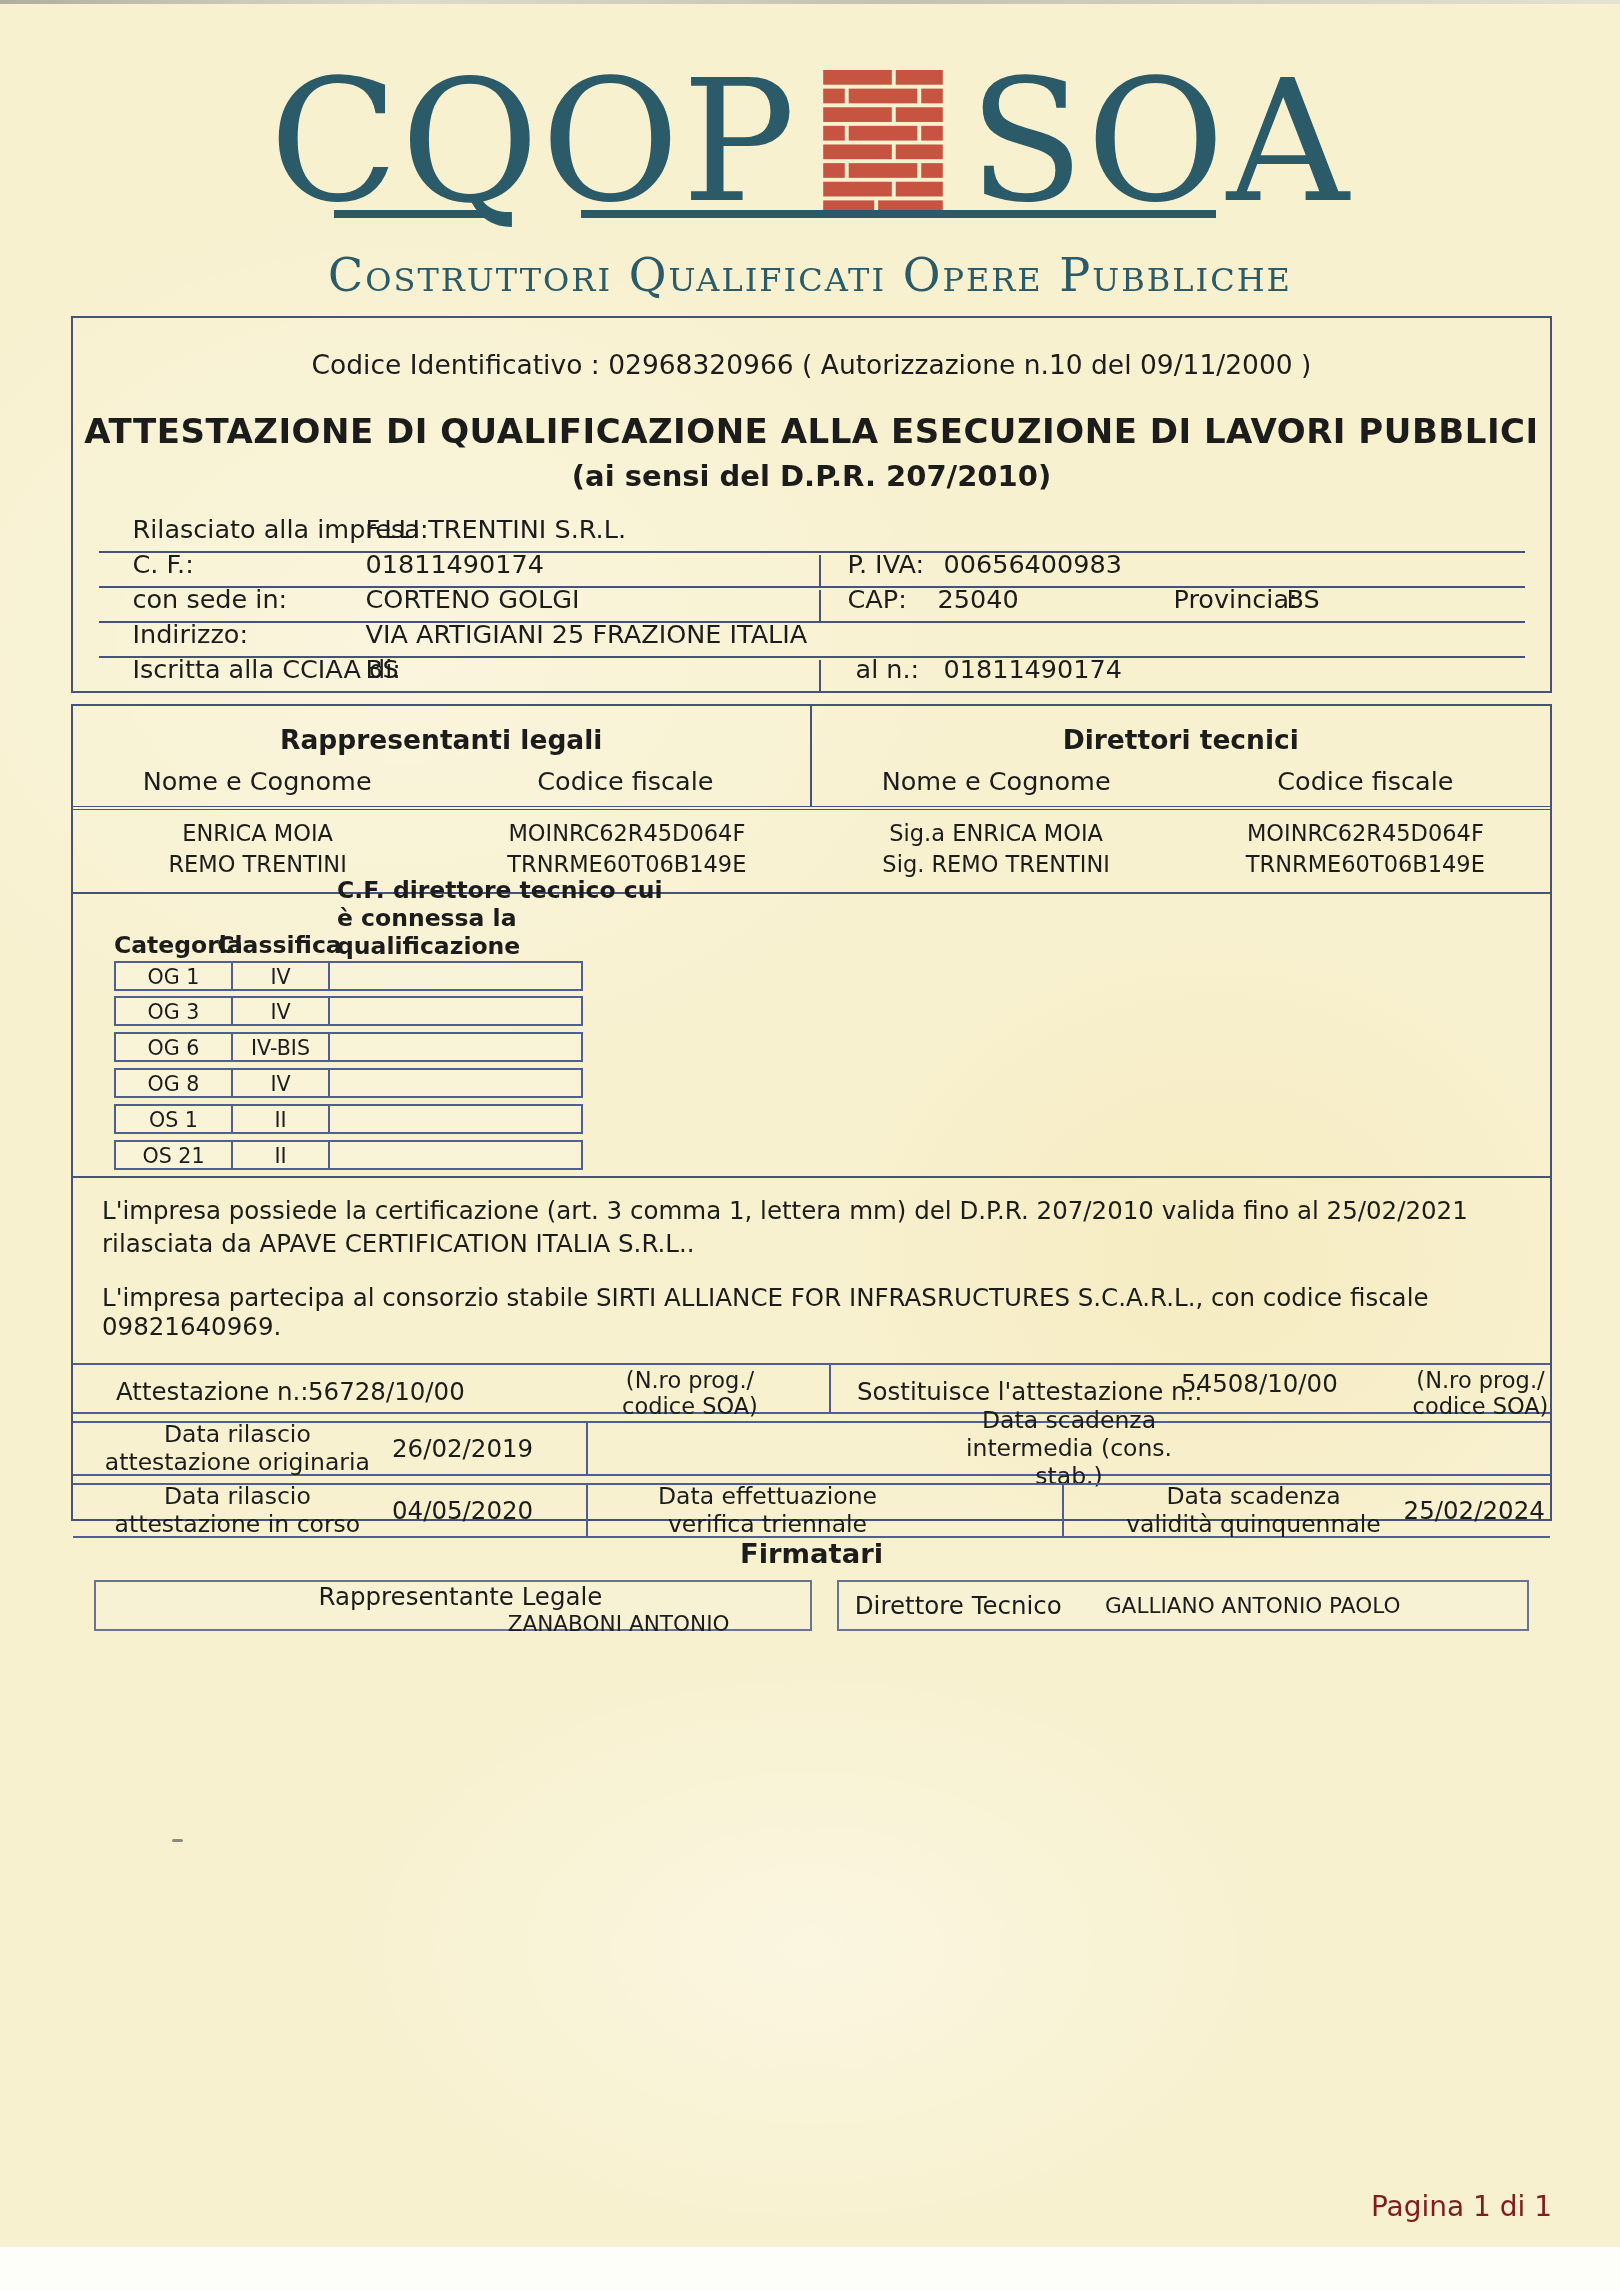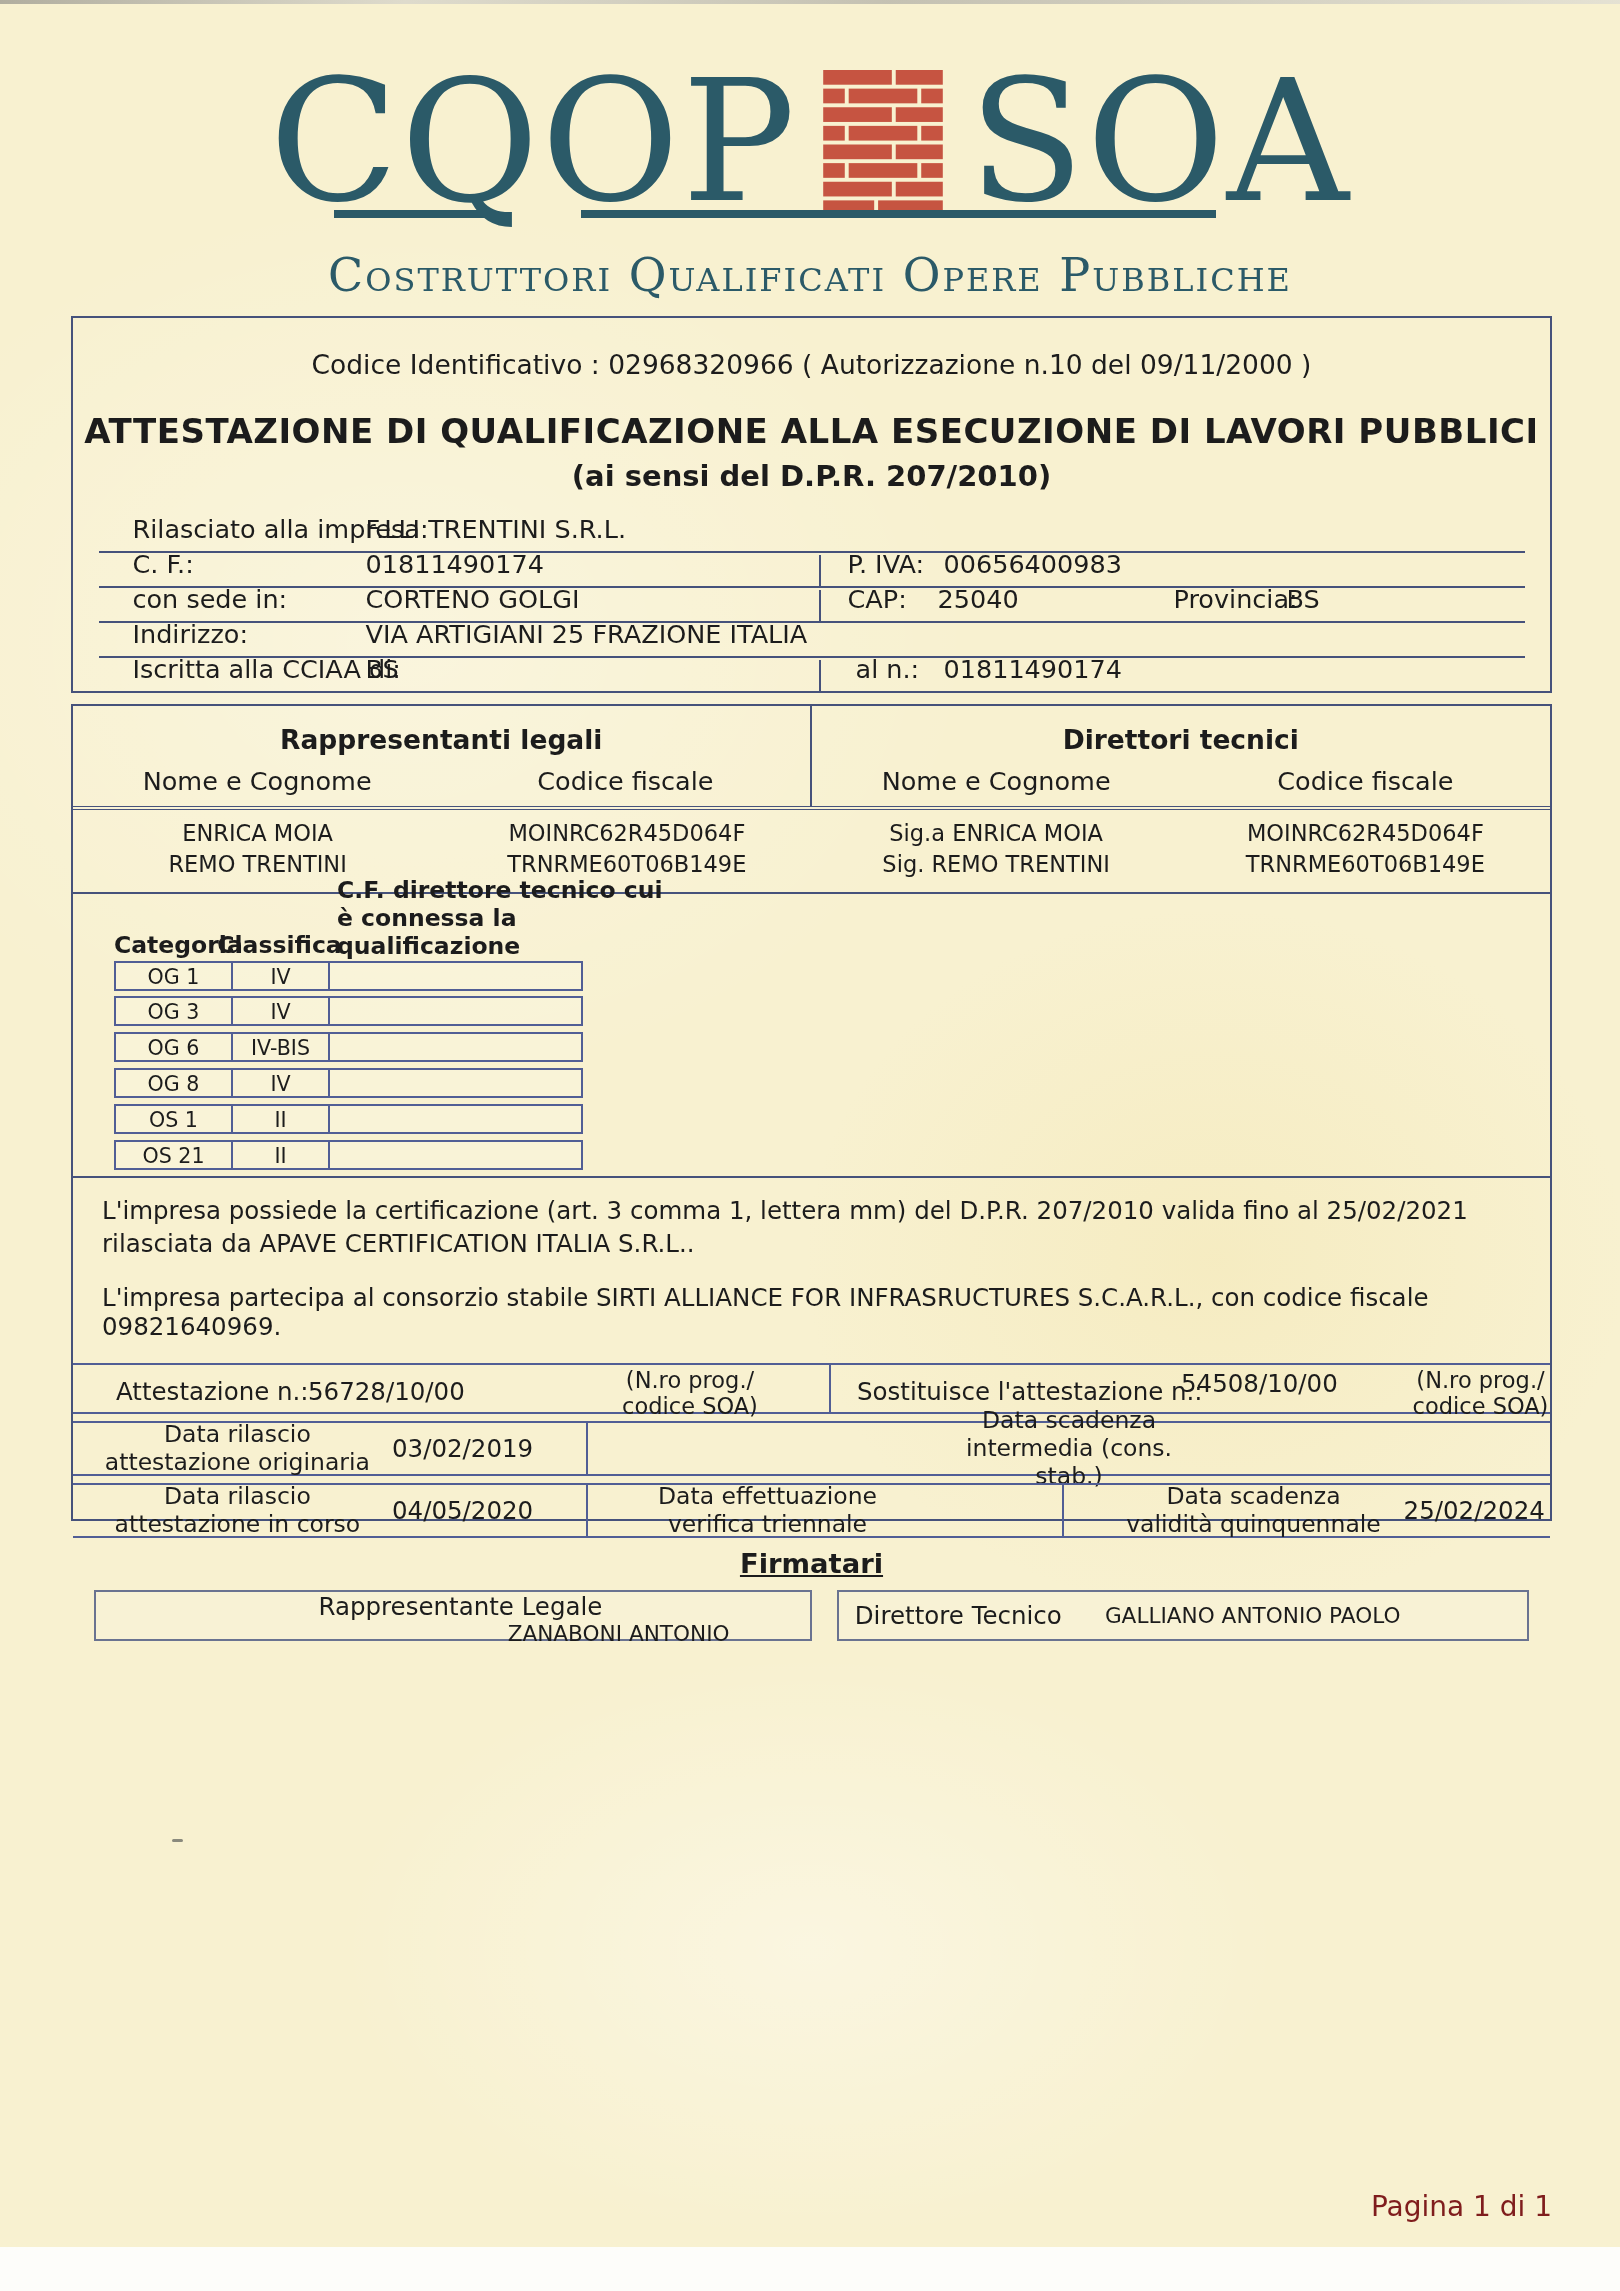--- a/index.html
+++ b/index.html
@@ -105,21 +105,21 @@
   .att-cell.c2{width:476px;border-left:2px solid var(--line2);}
   .att-cell.c3{flex:1;border-left:2px solid var(--line2);}
   .att-label{font-size:23.5px;line-height:1.2;text-align:center;}
   .att-val{font-size:24.5px;margin-left:17.6px;white-space:nowrap;}
   .c1 .att-label{width:274px;margin-left:27.4px;}
   .c2 .att-label{width:245px;margin-left:57px;}
   .c3 .att-label{width:265px;margin-left:57px;}
   .c3 .att-label.solo{margin:0 auto;}
 
   
-  .firm-heading{text-align:center;font-size:27.4px;font-weight:bold;margin-top:10px;text-decoration:underline;}
+  .firm-heading{text-align:center;font-size:27.4px;font-weight:bold;margin-top:0;}
   .sig-row{display:flex;margin:11.8px 20.6px 0;gap:25.5px;}
   .sig-box{height:51px;border:2px solid #6a7390;display:flex;align-items:center;background:rgba(255,255,255,.12);}
   .sig-box.left{width:728px;flex-direction:column;}
   .sig-box.right{width:702px;}
   .sig-role{font-size:24.5px;padding-left:15.7px;white-space:nowrap;}
   .sig-name{font-size:21.6px;margin-left:auto;white-space:nowrap;}
   .sig-box.left .sig-name{margin-right:80px;}
   .sig-box.right .sig-name{margin-right:127px;}
 
   .pagina{position:absolute;left:0;top:2190px;width:1552px;text-align:right;font-size:28px;color:#7f1d1d;}
@@ -298,21 +298,21 @@
       <div class="vdiv"></div>
       <span class="a-slabel">Sostituisce l'attestazione n.:</span>
       <span class="a-svalue">54508/10/00</span>
       <span class="a-nro2 preline">(N.ro prog./
 codice SOA)</span>
     </div>
 
     <div class="att-grid-row">
       <div class="att-cell c1">
         <div class="att-label">Data rilascio attestazione originaria</div>
-        <span class="att-val">03/02/2019</span>
+        <span class="att-val">26/02/2019</span>
       </div>
       <div class="att-cell c3">
         <div class="att-label solo">Data scadenza intermedia (cons. stab.)</div>
       </div>
     </div>
 
     <div class="att-grid-row">
       <div class="att-cell c1">
         <div class="att-label">Data rilascio attestazione in corso</div>
         <span class="att-val">04/05/2020</span>

